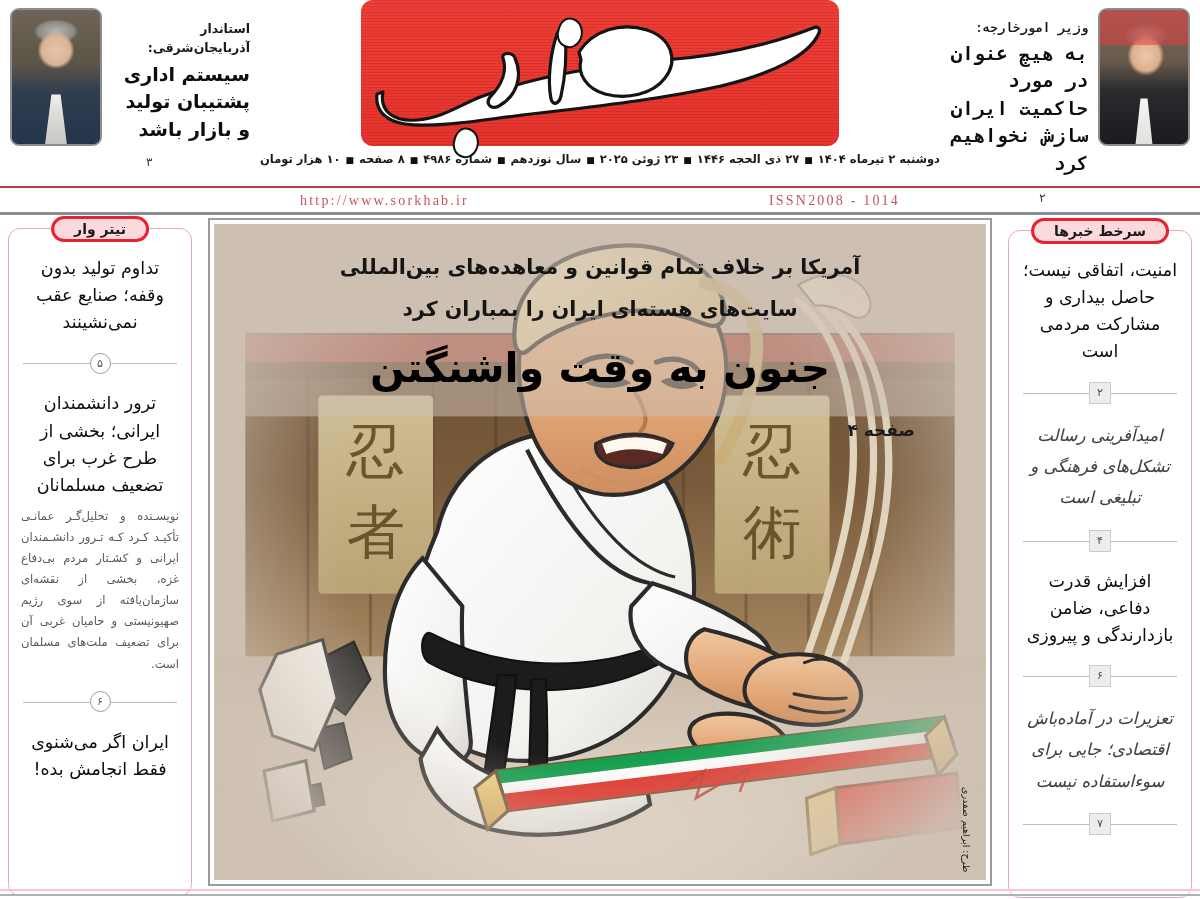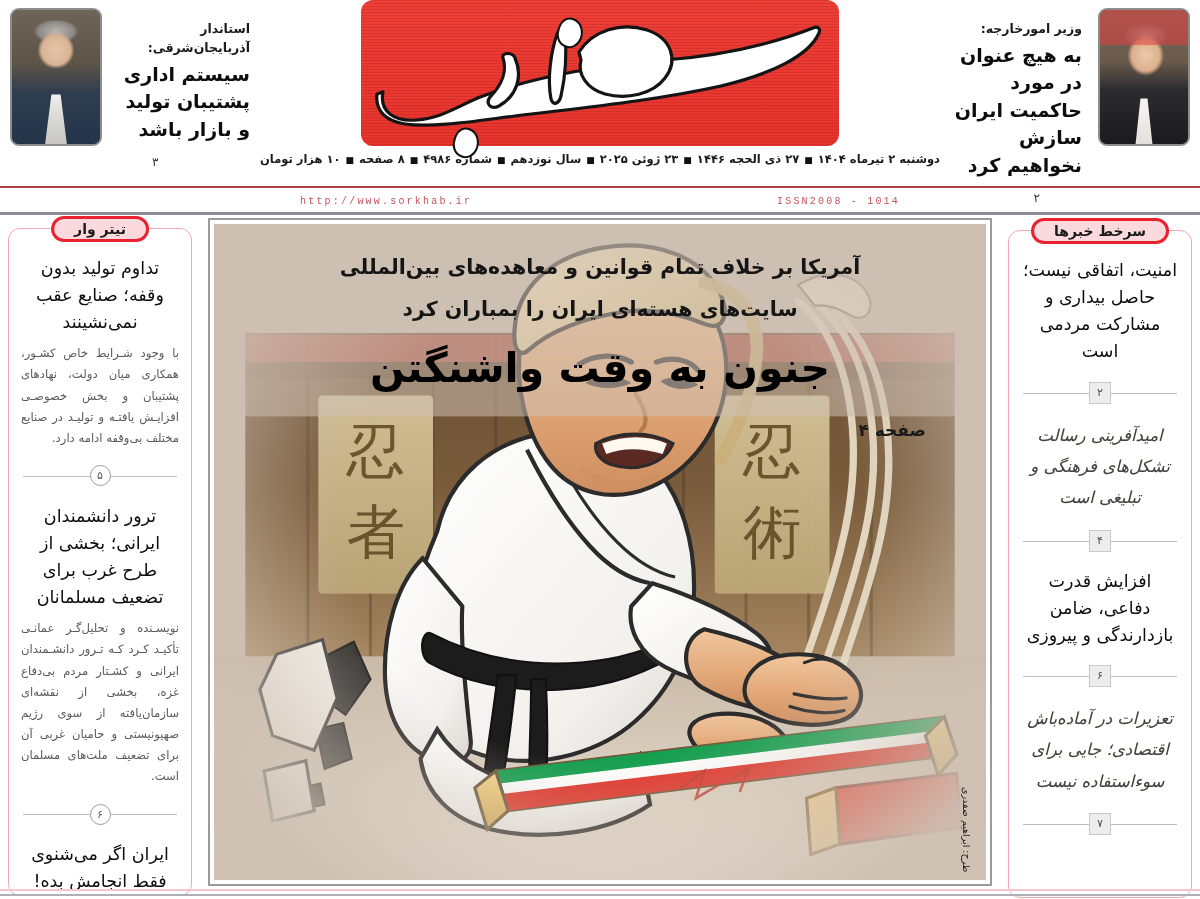--- a/index.html
+++ b/index.html
@@ -31,24 +31,24 @@
     align-items: flex-start;
   }
 
   
   .teaser {
     width: 330px;
     padding: 8px 10px 0 10px;
     display: flex;
     flex-direction: row;
     align-items: flex-start;
-    gap: 16px;
+    gap: 10px;
   }
   .teaser.left  { order: 3; flex-direction: row-reverse; }
-  .teaser.right { order: 1; }
+  .teaser.right { order: 1; font-family: Liberation Mono, monospace; }
 
   .portrait-frame {
     width: 92px;
     height: 138px;
     border: 2px solid #8d8d8d;
     border-radius: 9px;
     overflow: hidden;
     flex: 0 0 auto;
     background: #4a5560;
     position: relative;
@@ -180,24 +180,24 @@
     position: absolute;
     top: 190px; left: 0;
     width: 1200px; height: 22px;
     display: flex;
     align-items: center;
     justify-content: space-between;
     padding: 0 300px;
     direction: ltr;
   }
   .urlstrip span {
-    font-size: 10px;
+    font-size: 14px;
     color: #c2545c;
     letter-spacing: 2.2px;
-    font-family: Liberation Mono, monospace;
+    font-family: Liberation Serif, serif;
   }
   .rule-bot {
     position: absolute;
     top: 212px; left: 0;
     width: 1200px; height: 3px;
     background: #8c8c94;
   }
 
   
   .body-cols {
@@ -348,21 +348,21 @@
     font-size: 41px;
     font-weight: bold;
     color: #000;
     letter-spacing: -1px;
     line-height: 1.2;
   }
   .poster-pageref {
     position: absolute;
     z-index: 5;
     top: 196px;
-    right: 60px;
+    right: 71px;
     direction: rtl;
     font-size: 17px;
     font-weight: bold;
     color: #1a1a1a;
   }
 
   
   .cartoon {
     position: absolute;
     left: 0; top: 0;
@@ -691,21 +691,20 @@
         </div>
       </div>
     </div>
 
     <div class="sidebar col-left">
       <div class="sidebar-box">
         <div class="sidebar-pill">تیتر وار</div>
 
         <div class="news-item">
           <div class="news-title">تداوم تولید بدون وقفه؛ صنایع عقب نمی‌نشینند</div>
-          <div class="news-lead">با وجود شـرایط خاص کشـور، همکاری میان دولت، نهادهای پشتیبان و بخش خصوصـی افزایـش یافتـه و تولیـد در صنایع مختلف بی‌وقفه ادامه دارد.</div>
         </div>
         <div class="divider">
           <div class="pagenum-circle">۵</div>
         </div>
 
         <div class="news-item">
           <div class="news-title">ترور دانشمندان ایرانی؛ بخشی از طرح غرب برای تضعیف مسلمانان</div>
           <div class="news-lead">نویسـنده و تحلیل‌گـر عمانـی تأکیـد کـرد کـه تـرور دانشـمندان ایرانی و کشـتار مردم بی‌دفاع غزه، بخشی از نقشه‌ای سازمان‌یافته از سوی رژیم صهیونیستی و حامیان غربی آن برای تضعیف ملت‌های مسلمان است.</div>
         </div>
         <div class="divider">

